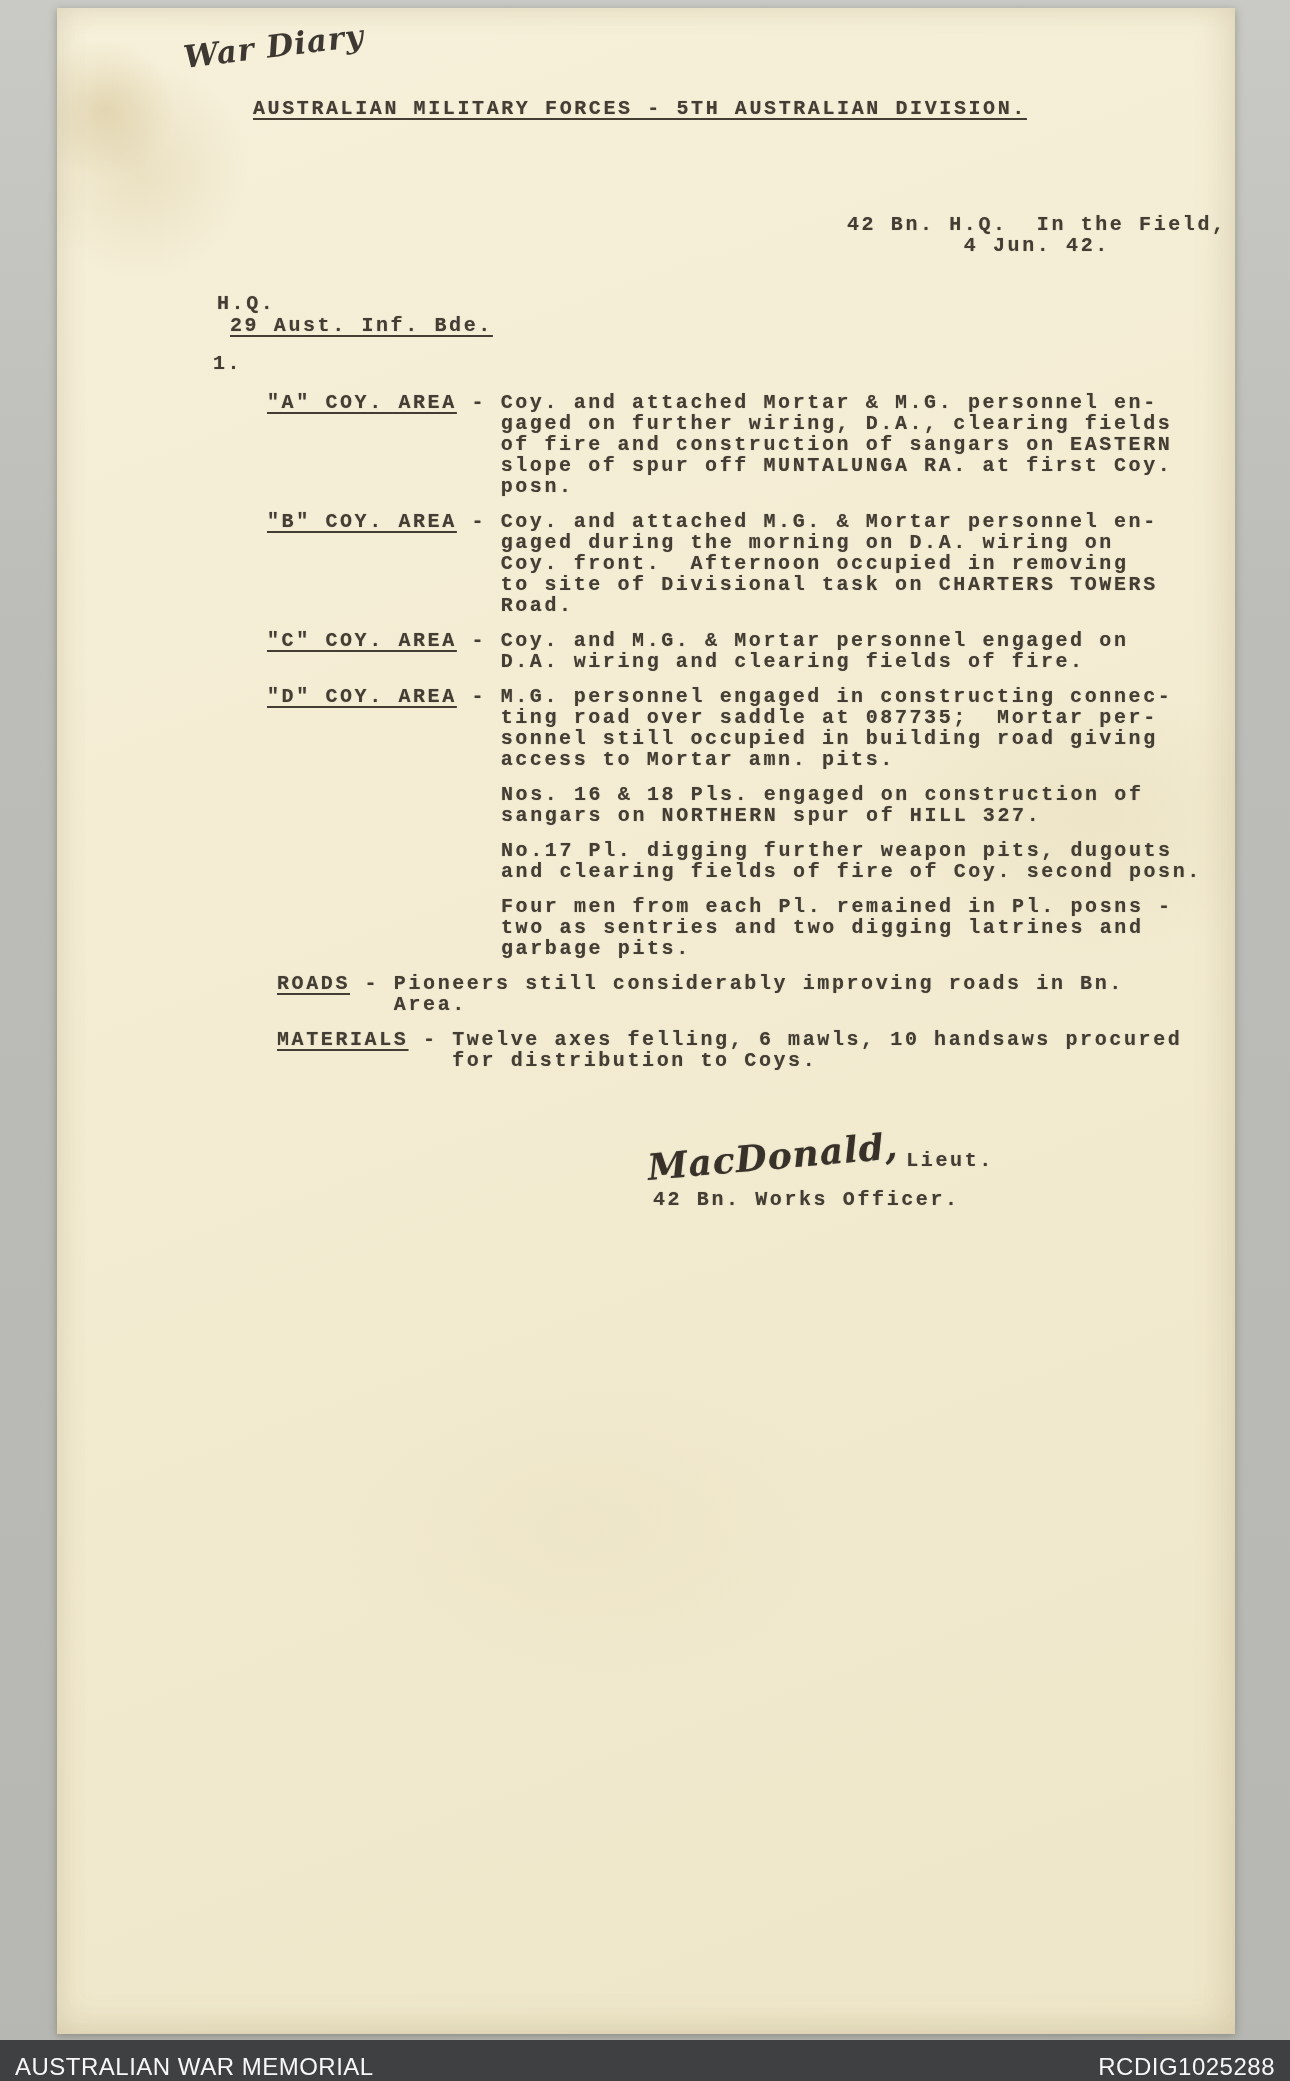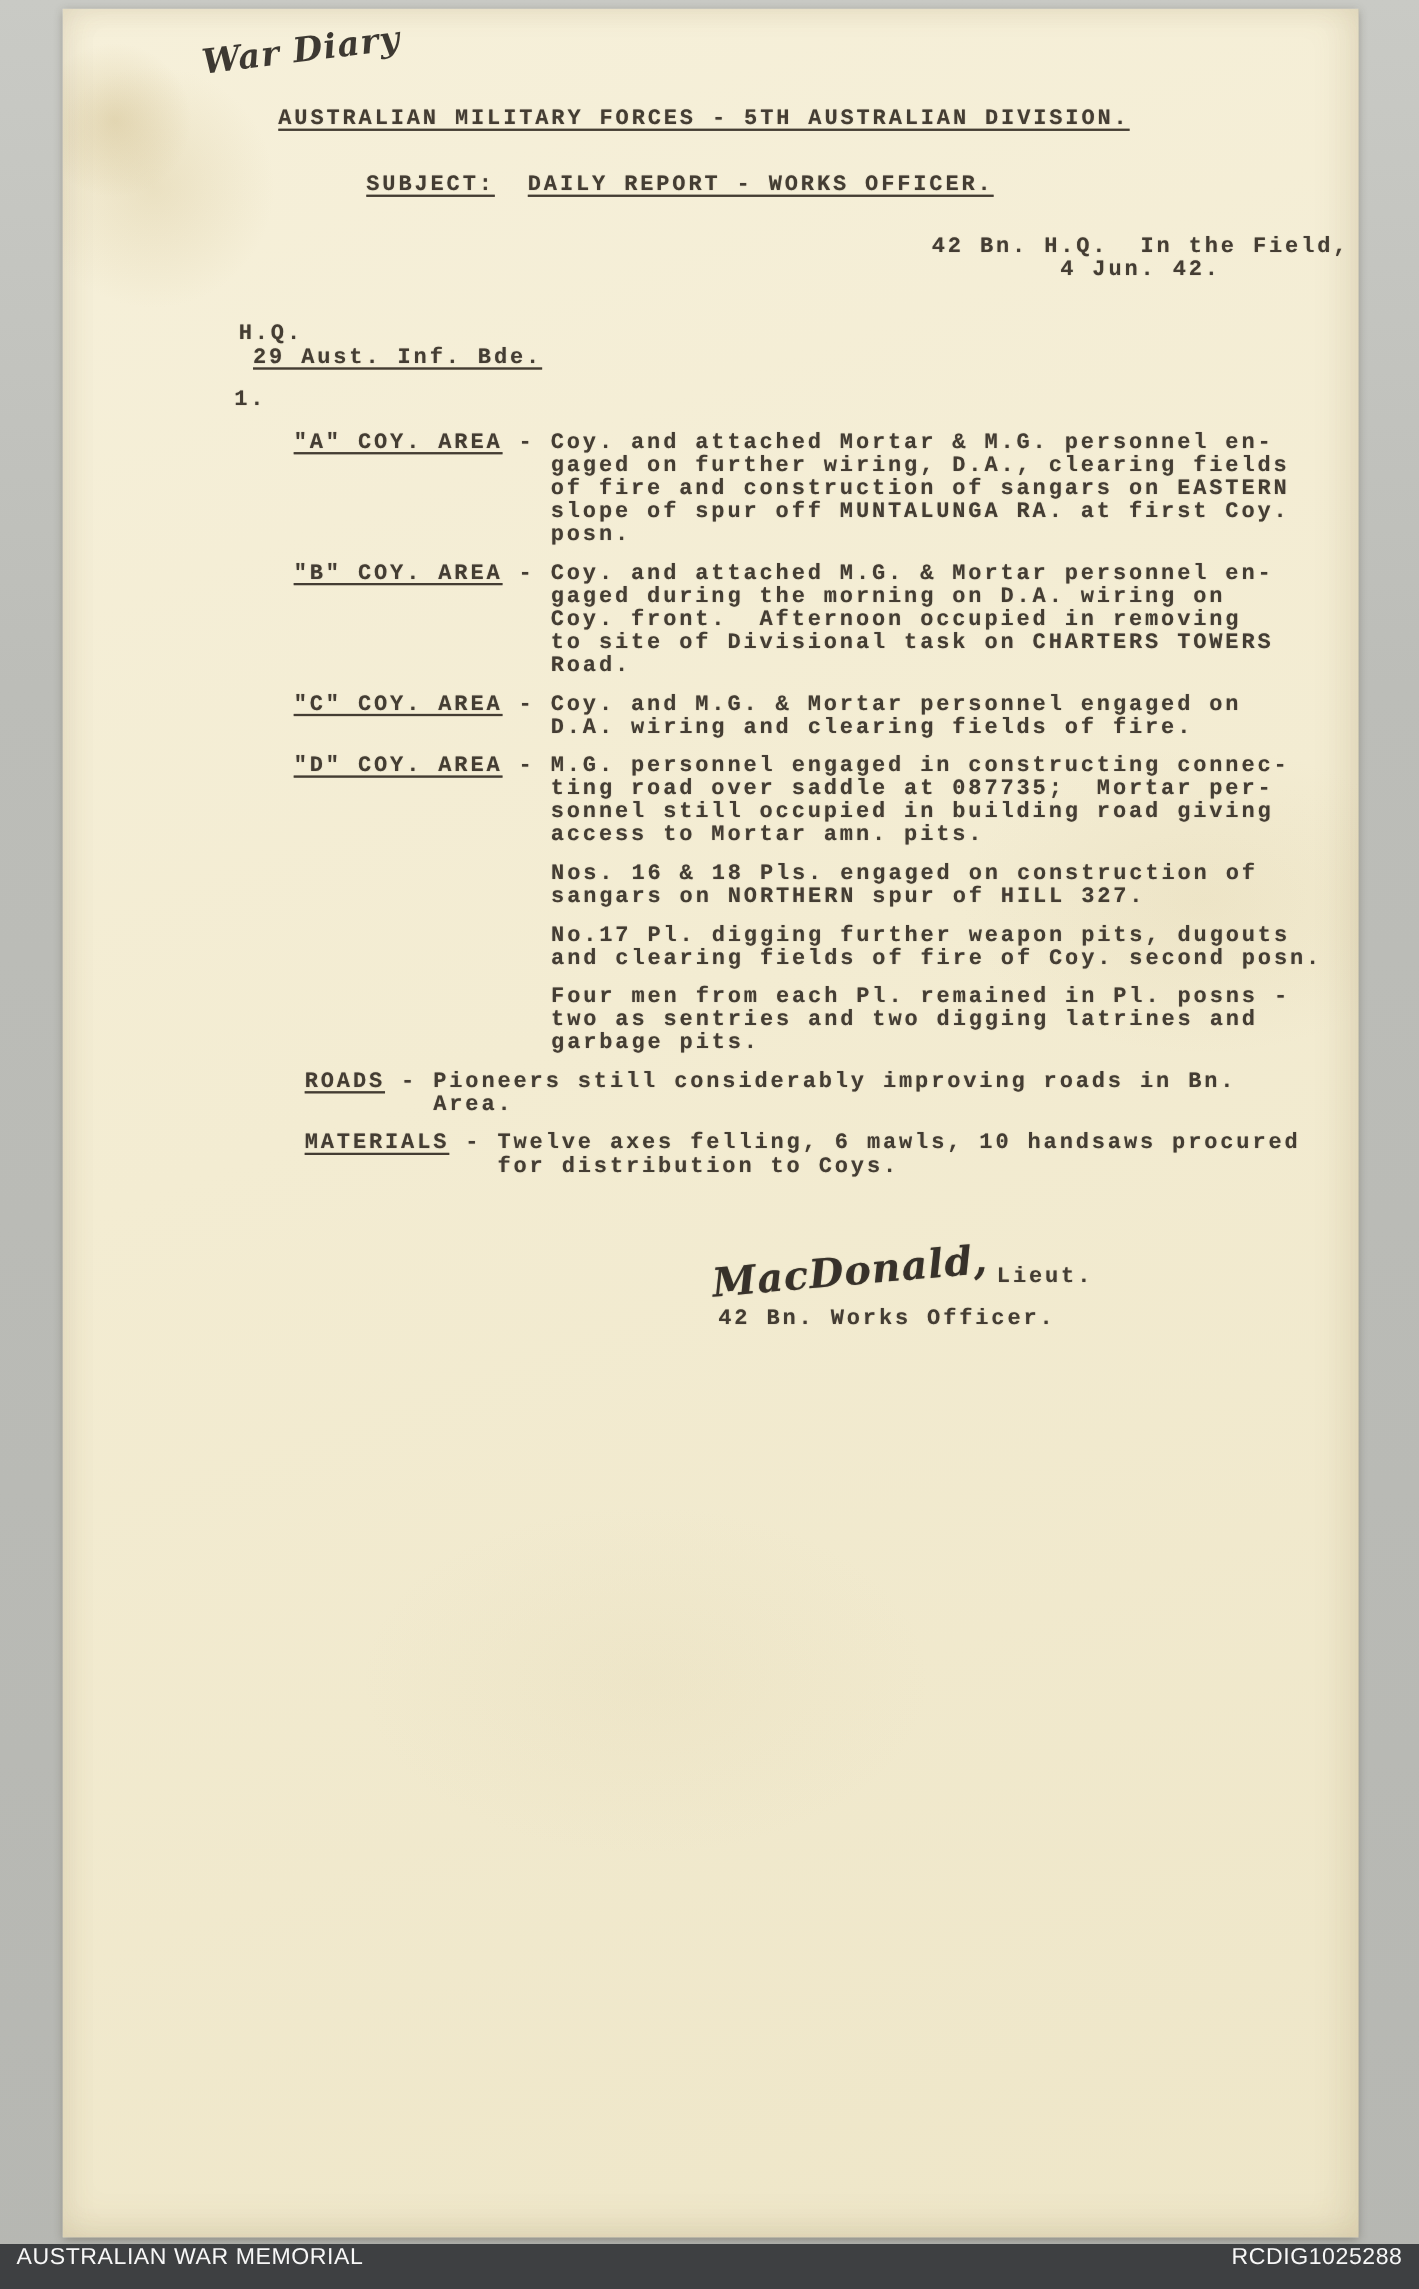--- a/index.html
+++ b/index.html
@@ -74,40 +74,37 @@
     font-size:36px; letter-spacing:1px; color:rgba(45,40,33,0.9);
     transform:rotate(-5deg) translateY(3px);
     text-shadow:0 0 1px rgba(45,40,33,0.5);
   }
   .sig-typed { margin-left:8px; }
   .sig-role  { margin-top:18px; margin-left:6px; }
   
   .footer {
     position:absolute; left:0; bottom:0; width:1290px; height:41px;
     background:#3e4042;
-    display:flex; align-items:flex-start; justify-content:space-between;
+    display:flex; align-items:flex-end; justify-content:space-between;
     padding:0 15px;
-    font-family:"Liberation Sans",sans-serif; font-size:21px; color:#f7f7f7;
+    font-family:"Liberation Sans",sans-serif; font-size:24px; color:#f7f7f7;
     letter-spacing:0.5px;
   }
 </style>
 </head>
 <body>
 
 <div class="paper">
 
   <div class="hand-note">War Diary</div>
 
   <div class="title-line typed">
     <span class="u">AUSTRALIAN MILITARY FORCES - 5TH AUSTRALIAN DIVISION.</span>
   </div>
 
-  <div class="subject-line typed">
-    <span class="u">SUBJECT:</span><span class="gap"></span><span class="u">DAILY REPORT - WORKS OFFICER.</span>
-  </div>
 
   <div class="dateline typed pre">42 Bn. H.Q.  In the Field,
         4 Jun. 42.</div>
 
   <div class="addressee typed">
     <div class="line1">H.Q.</div>
     <div class="line2"><span class="u">29 Aust. Inf. Bde.</span></div>
   </div>
 
   <div class="report typed">

